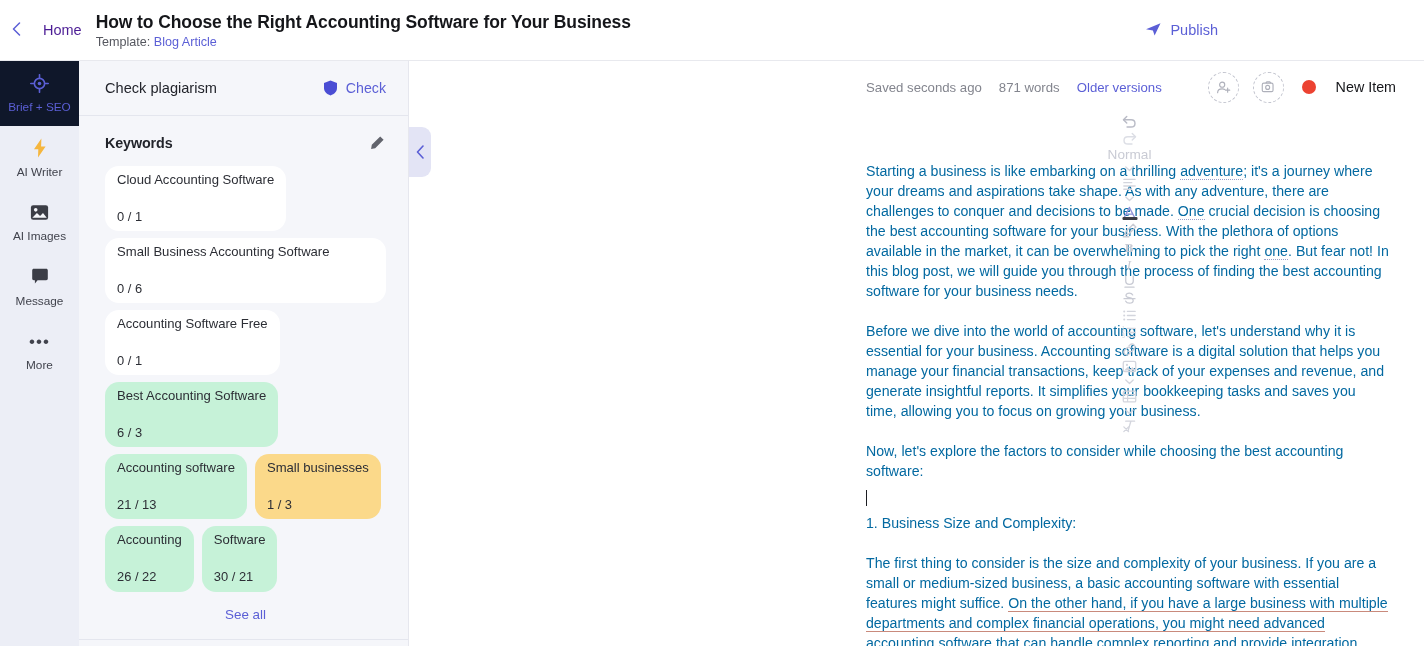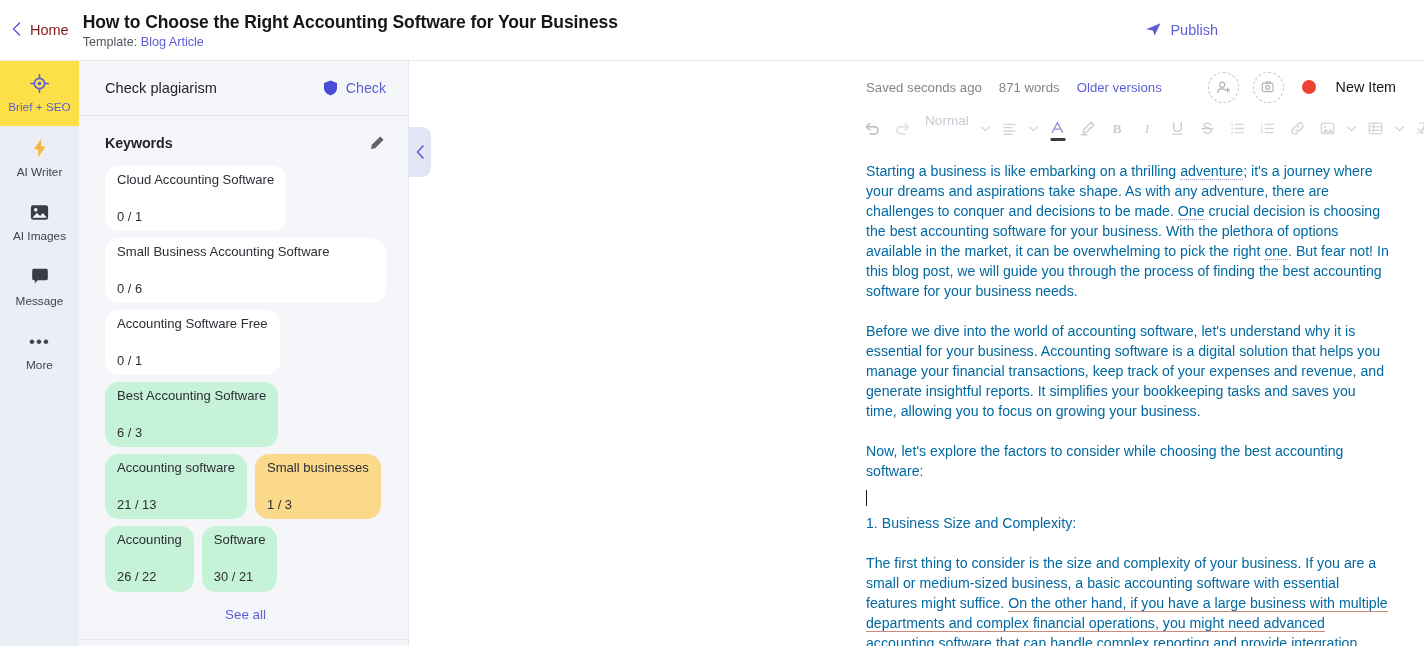--- a/index.html
+++ b/index.html
@@ -15,23 +15,23 @@
 
   
   .topbar {
     height: 61px; min-height: 61px;
     display: flex; align-items: center;
     background: #ffffff;
     border-bottom: 1px solid #e8e9ee;
     position: relative; z-index: 30;
   }
   .home-link {
-    display: flex; align-items: center; gap: 9px;
+    display: flex; align-items: center; gap: 22px;
     padding: 0 14px 0 12px;
-    color: #7f1d1d; font-size: 14.5px;
+    color: #4c1d95; font-size: 14.5px;
     cursor: pointer; user-select: none;
   }
   .home-chev { font-size: 15px; line-height: 1; color: #5b5fd6; display:block; }
   .doc-meta { display: flex; flex-direction: column; justify-content: center; gap: 2px; }
   .doc-title {
     font-size: 17.5px; font-weight: bold; color: #15161a; letter-spacing: -0.1px;
     white-space: nowrap;
   }
   .doc-sub { font-size: 12.6px; color: #55575f; white-space: nowrap; }
   .doc-sub a { color: #5b5fd6; text-decoration: none; cursor: pointer; }
@@ -55,21 +55,21 @@
     display: flex; flex-direction: column;
     align-items: stretch;
     padding-top: 0;
   }
   .rail-item {
     display: flex; flex-direction: column; align-items: center; justify-content: center;
     gap: 7px; padding: 12px 2px 11px;
     cursor: pointer; user-select: none;
     font-size: 11.8px; color: #41434d; text-align: center; line-height: 1.15;
   }
-  .rail-item.active { background: #fde047; color: #5b5fd6; }
+  .rail-item.active { background: #0f172a; color: #5b5fd6; }
   .rail-icn { width: 21px; height: 21px; display: flex; align-items: center; justify-content: center; }
   .rail-icn svg { display: block; }
   .dots-icn { font-size: 17px; line-height: 8px; letter-spacing: 1px; color: #41434d; }
 
   
   .panel {
     width: 330px; min-width: 330px;
     background: #f5f6fa;
     display: flex; flex-direction: column;
     border-right: 1px solid #e6e7ee;
@@ -149,24 +149,25 @@
     cursor: pointer; color: #aeb0ba;
   }
   .newitem {
     display: flex; align-items: center; gap: 20px;
     font-size: 14.3px; color: #15161a; cursor: pointer; user-select: none; padding-left: 4px;
   }
   .dot-red { width: 14px; height: 14px; border-radius: 50%; background: #ec4231; display:block; }
 
   .toolbar {
     height: 48px; min-height: 48px;
-    display: flex; 
+    display: flex; align-items: center;
     padding-left: 448px; padding-right: 22px;
     gap: 0px;
     color: #cfd1da;
+    flex-direction: column;
   }
   .tb {
     height: 30px; min-width: 30px;
     display: flex; align-items: center; justify-content: center;
     cursor: pointer; color: #cfd1da; position: relative;
     padding: 0 4px;
   }
   .tb svg { display: block; }
   .tb-label { font-size: 13.6px; color: #c9cbd4; padding: 0 8px; }
   .tb-gap { width: 16px; }

